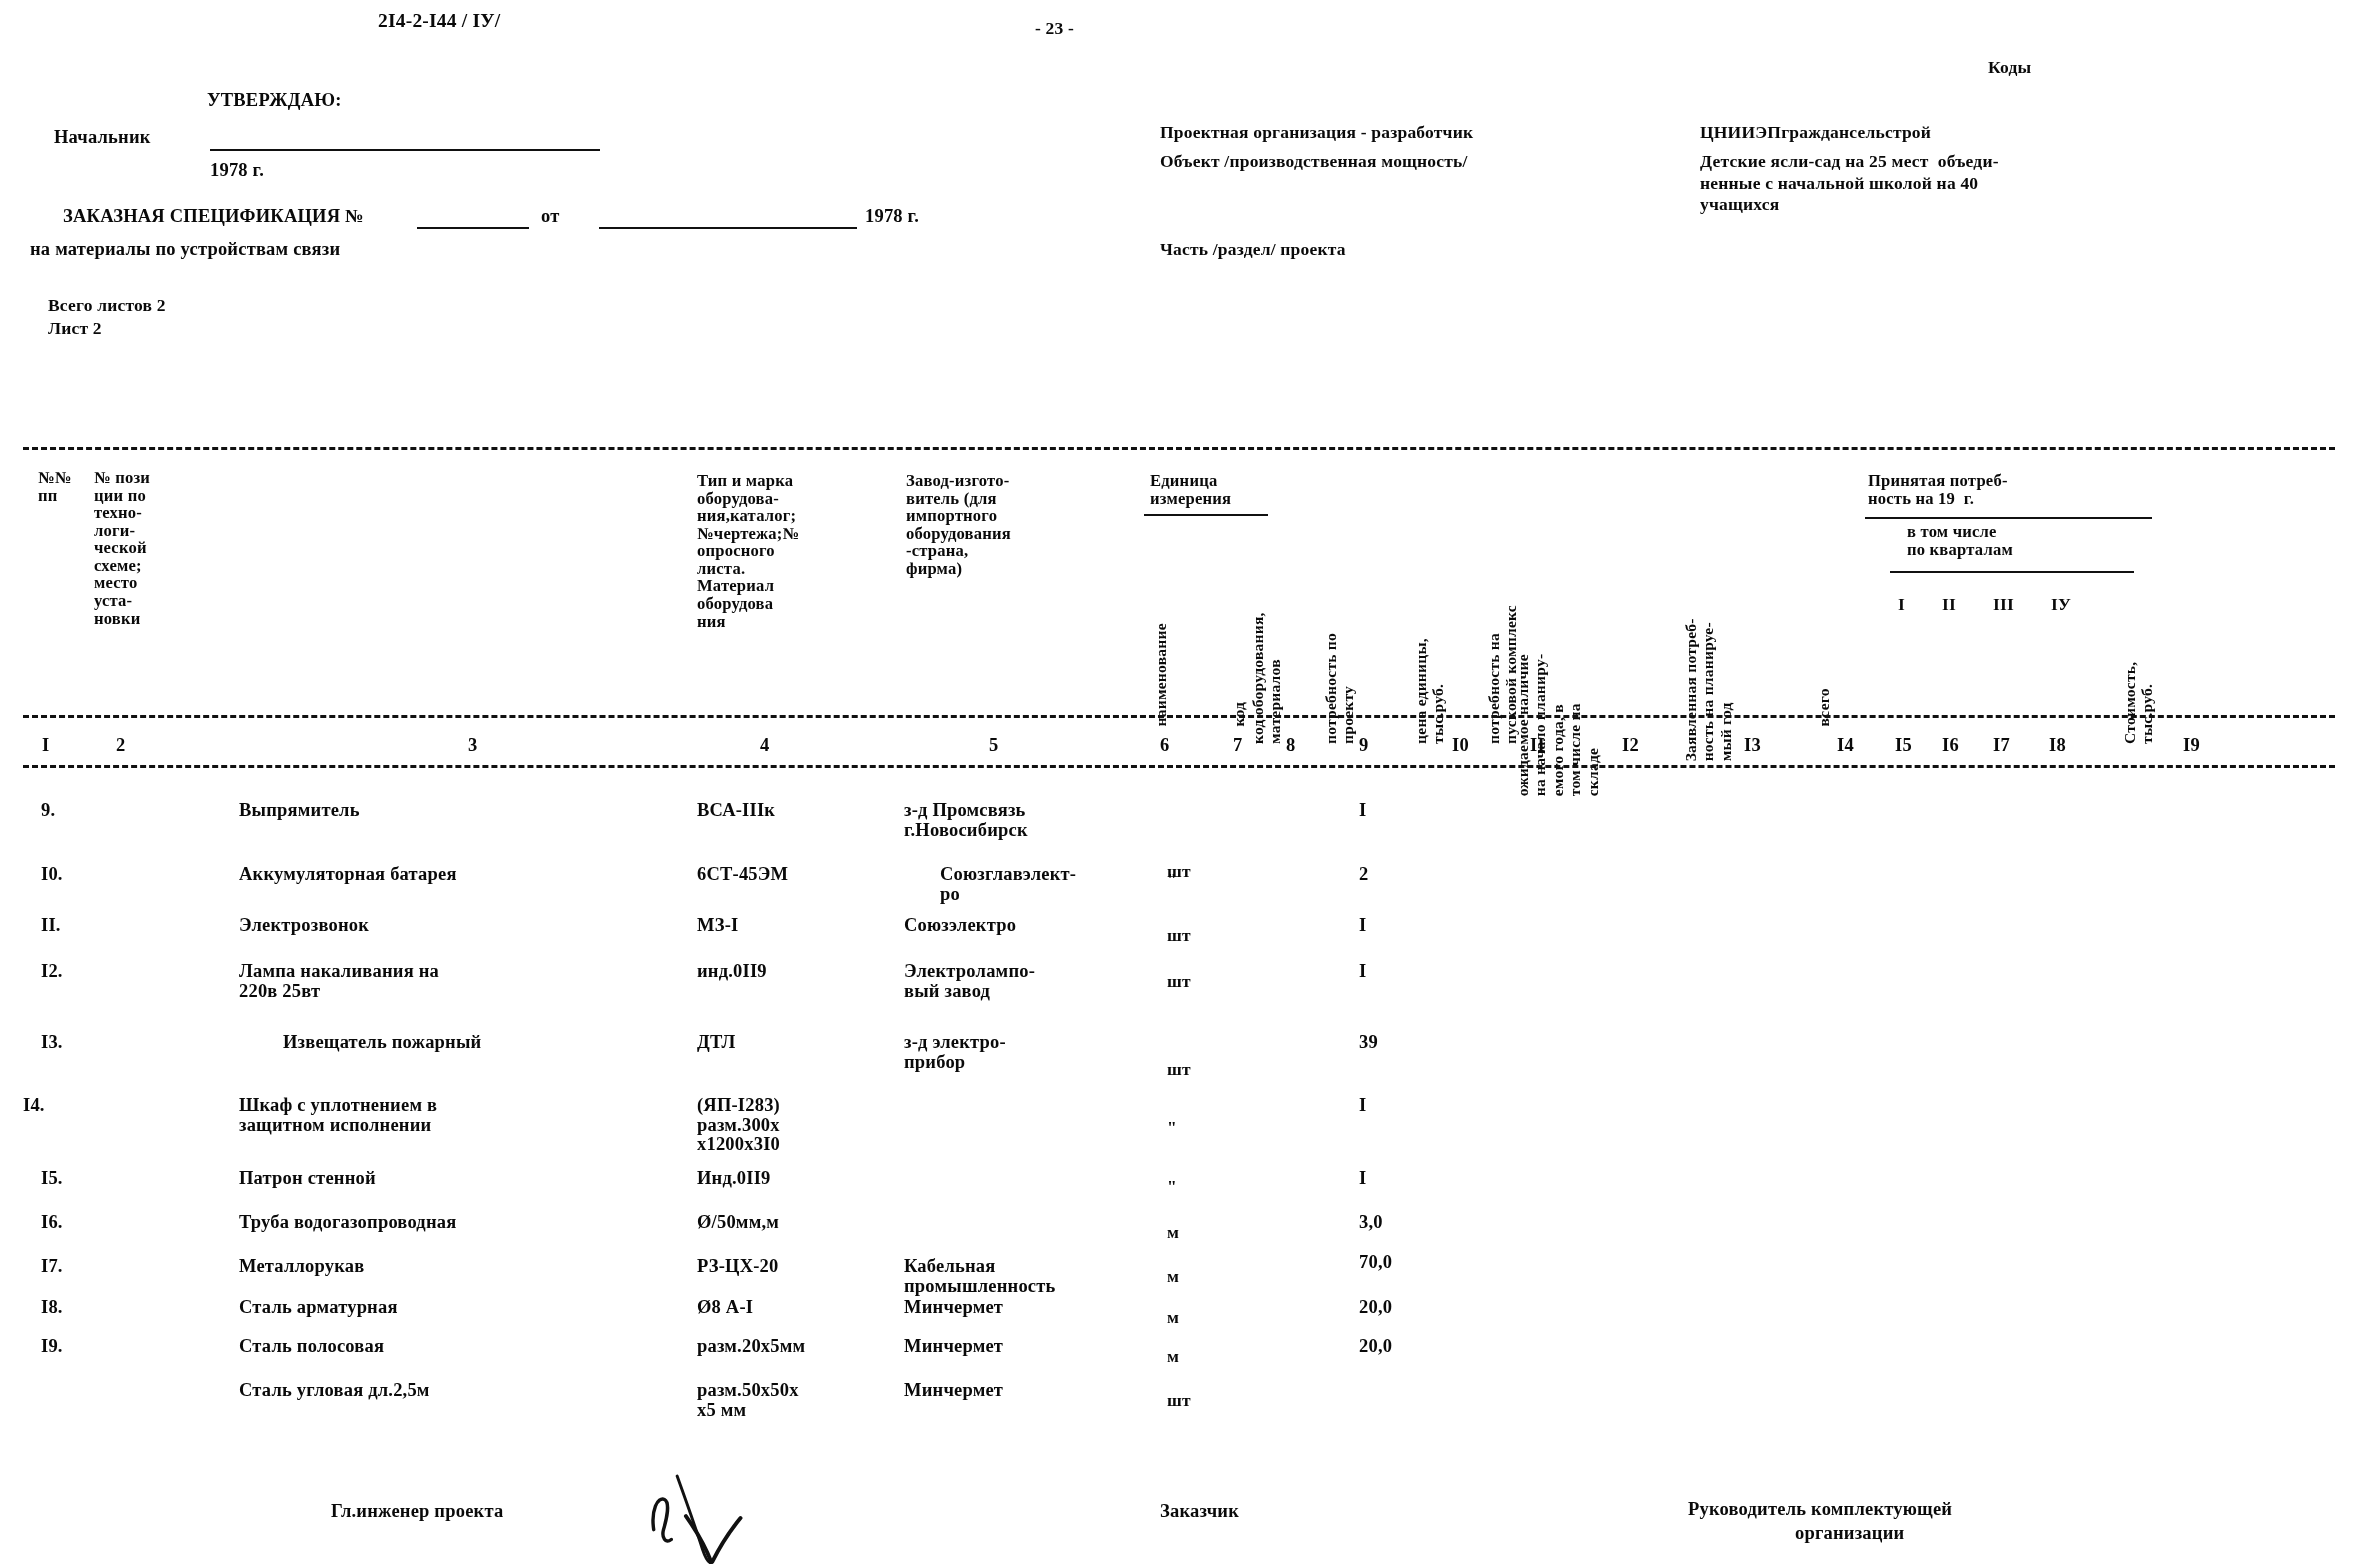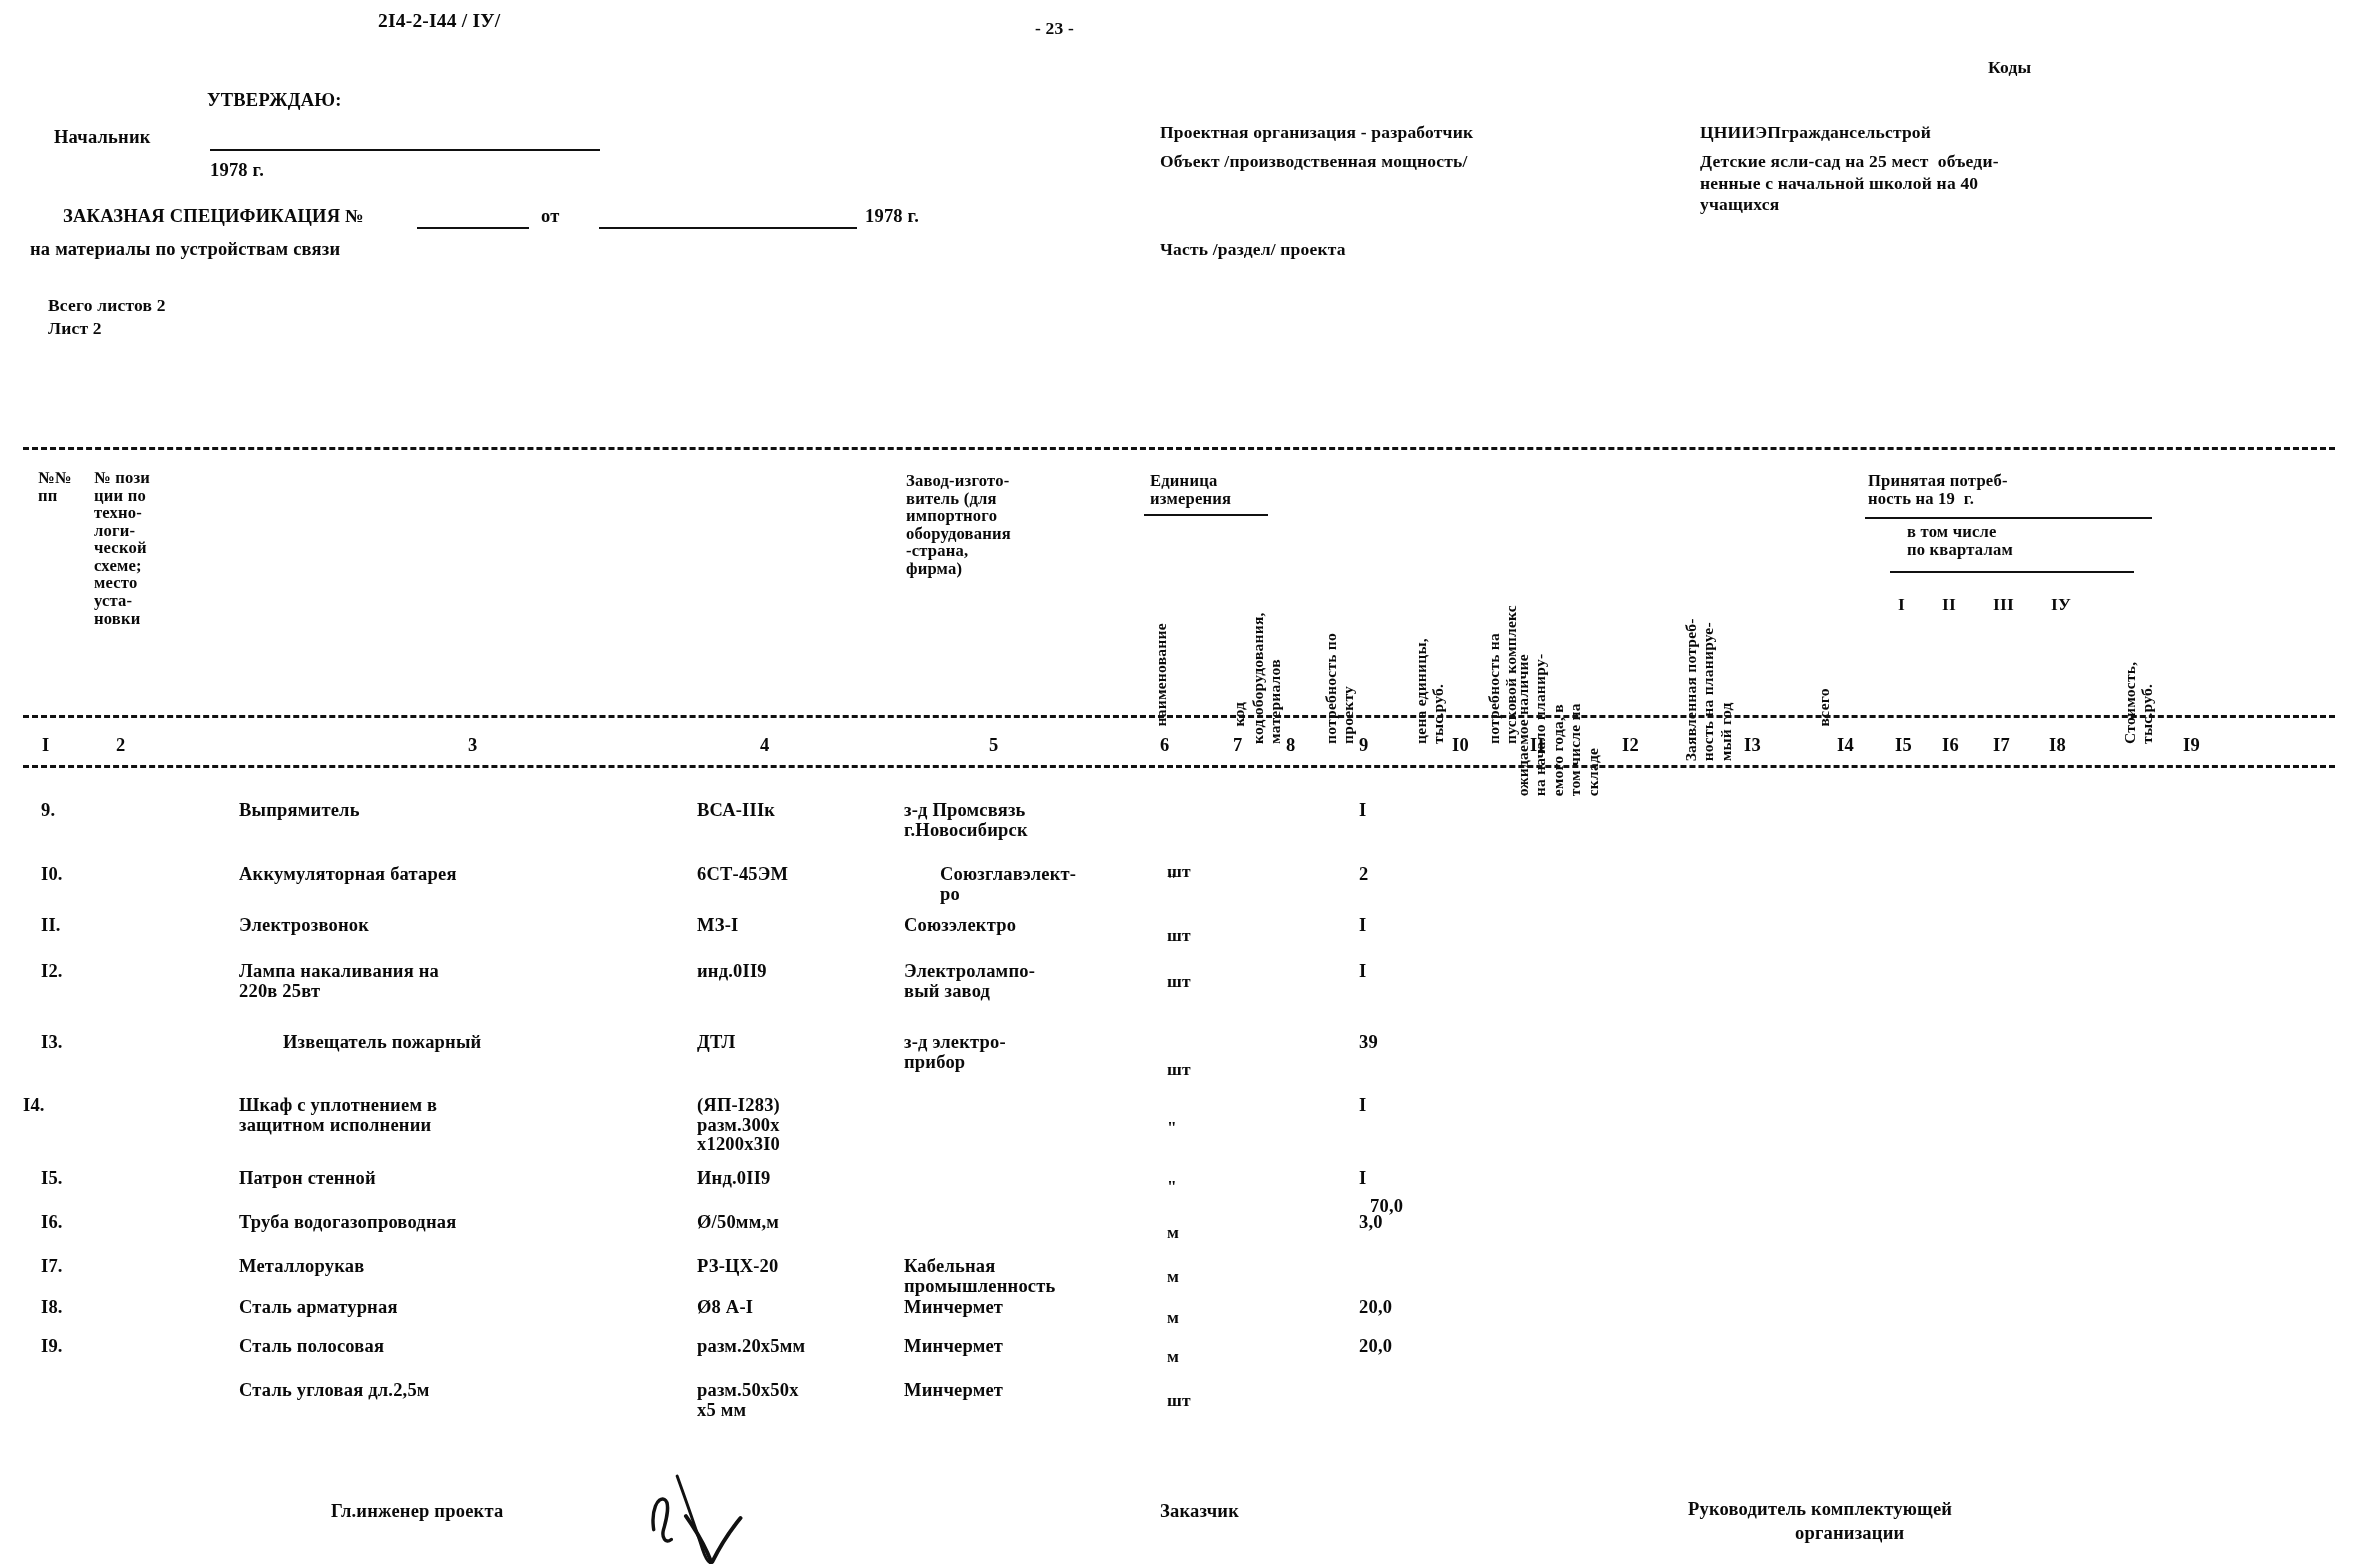--- a/index.html
+++ b/index.html
@@ -103,20 +103,29 @@
 ции по
 техно-
 логи-
 ческой
 схеме;
 место
 уста-
 новки</div>
 
 
+  <div class="t s34" style="left:697px; top:472px;">Тип и марка
+оборудова-
+ния,каталог;
+№чертежа;№
+опросного
+листа.
+Материал
+оборудова
+ния</div>
 
   <div class="t s34" style="left:906px; top:472px;">Завод-изгото-
 витель (для
 импортного
 оборудования
 -страна,
 фирма)</div>
 
   <div class="t s34" style="left:1150px; top:472px;">Единица
 измерения</div>
@@ -224,21 +233,21 @@
       <div class="t s38" style="left: 239px; top: 1213px;">Труба водогазопроводная</div>
       <div class="t s38" style="left: 697px; top: 1213px;">Ø/50мм,м</div>
       <div class="t s36" style="left: 1167px; top: 1223px;">м</div>
       <div class="t s38" style="left: 1359px; top: 1213px;">3,0</div>
       <div class="t s38" style="left: 41px; top: 1257px;">I7.</div>
       <div class="t s38" style="left: 239px; top: 1257px;">Металлорукав</div>
       <div class="t s38" style="left: 697px; top: 1257px;">РЗ-ЦХ-20</div>
       <div class="t s38" style="left: 904px; top: 1257px;">Кабельная
 промышленность</div>
       <div class="t s36" style="left: 1167px; top: 1267px;">м</div>
-      <div class="t s38" style="left: 1359px; top: 1197px; margin-left: 11px;">70,0</div>
+      <div class="t s38" style="left: 1359px; top: 1253px;">70,0</div>
       <div class="t s38" style="left: 41px; top: 1298px;">I8.</div>
       <div class="t s38" style="left: 239px; top: 1298px;">Сталь арматурная</div>
       <div class="t s38" style="left: 697px; top: 1298px;">Ø8 А-I</div>
       <div class="t s38" style="left: 904px; top: 1298px;">Минчермет</div>
       <div class="t s36" style="left: 1167px; top: 1308px;">м</div>
       <div class="t s38" style="left: 1359px; top: 1298px;">20,0</div>
       <div class="t s38" style="left: 41px; top: 1337px;">I9.</div>
       <div class="t s38" style="left: 239px; top: 1337px;">Сталь полосовая</div>
       <div class="t s38" style="left: 697px; top: 1337px;">разм.20х5мм</div>
       <div class="t s38" style="left: 904px; top: 1337px;">Минчермет</div>

